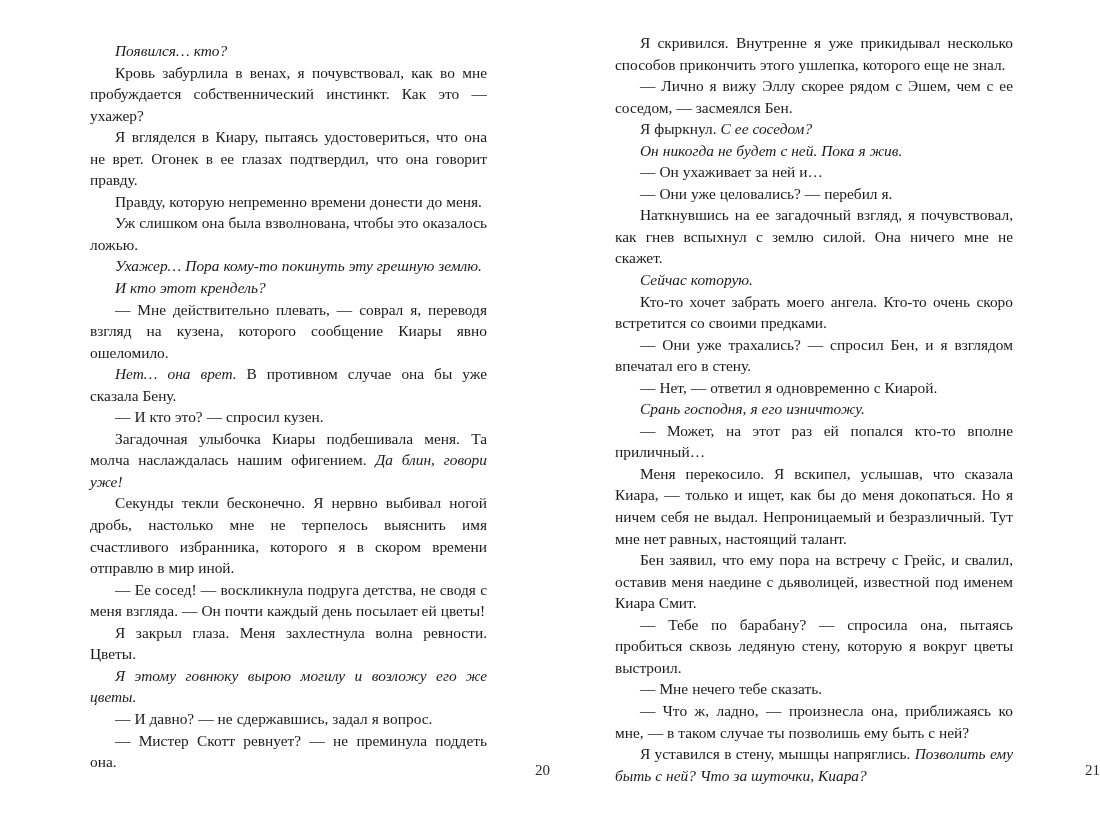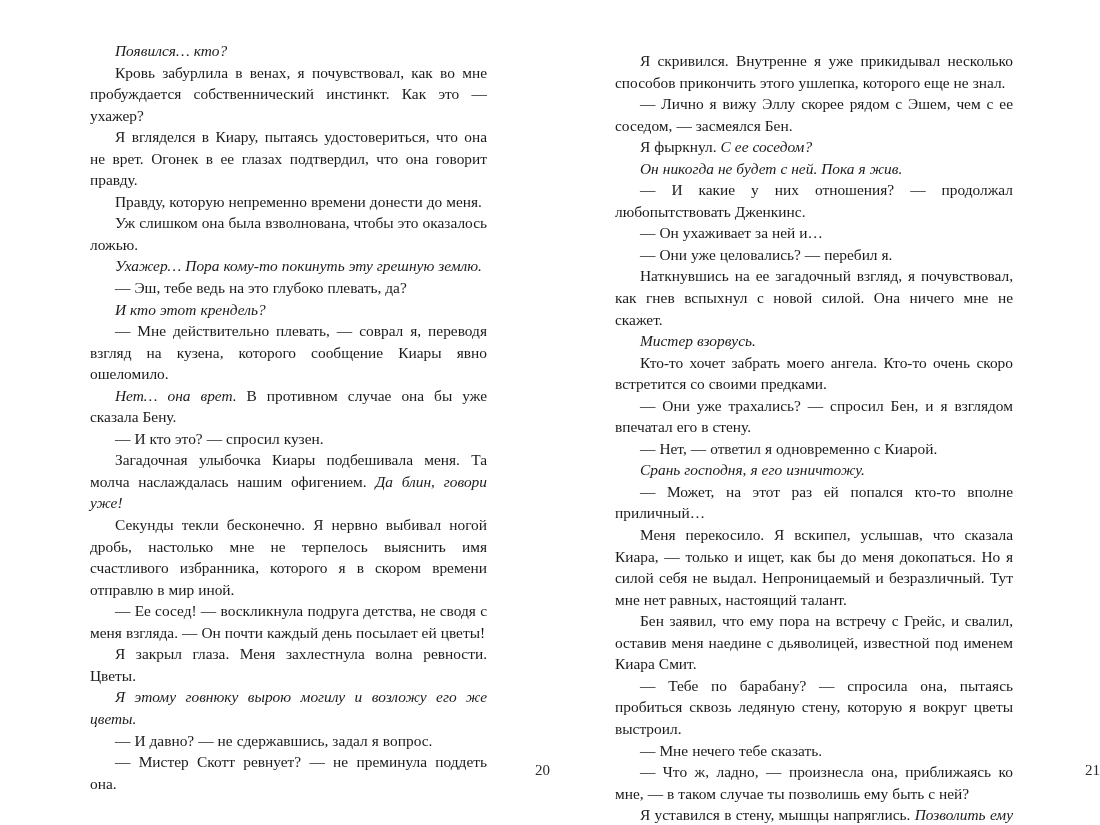--- a/index.html
+++ b/index.html
@@ -31,21 +31,21 @@
     box-sizing: border-box;
   }
 
   .page-left {
     width: 550px;
     padding: 40px 63px 0 90px;
   }
 
   .page-right {
     width: 550px;
-    padding: 50px 87px 0 65px;
+    padding: 32px 87px 0 65px;
   }
 
   .textblock {
     width: 100%;
     font-size: 15.4px;
     line-height: 21.55px;
     text-align: justify;
     text-justify: inter-word;
     hyphens: auto;
     -webkit-hyphens: auto;
@@ -89,21 +89,20 @@
 <div class="spread">
 
   <div class="page page-left">
     <div class="textblock" id="left-text">
         <p><i>Появился… кто?</i></p>
         <p>Кровь забурлила в венах, я почувствовал, как во мне пробуждается собственнический инстинкт. Как это — ухажер?</p>
         <p>Я вгляделся в Киару, пытаясь удостовериться, что она не врет. Огонек в ее глазах подтвердил, что она говорит правду.</p>
         <p>Правду, которую непременно времени донести до меня.</p>
         <p>Уж слишком она была взволнована, чтобы это оказалось ложью.</p>
         <p><i>Ухажер… Пора кому-то покинуть эту грешную землю.</i></p>
-        <p>— Эш, тебе ведь на это глубоко плевать, да?</p>
         <p><i>И кто этот крендель?</i></p>
         <p>— Мне действительно плевать, — соврал я, переводя взгляд на кузена, которого сообщение Киары явно ошеломило.</p>
         <p><i>Нет… она врет.</i> В противном случае она бы уже сказала Бену.</p>
         <p>— И кто это? — спросил кузен.</p>
         <p>Загадочная улыбочка Киары подбешивала меня. Та молча наслаждалась нашим офигением. <i>Да блин, говори уже!</i></p>
         <p>Секунды текли бесконечно. Я нервно выбивал ногой дробь, настолько мне не терпелось выяснить имя счастливого избранника, которого я в скором времени отправлю в мир иной.</p>
         <p>— Ее сосед! — воскликнула подруга детства, не сводя с меня взгляда. — Он почти каждый день посылает ей цветы!</p>
         <p>Я закрыл глаза. Меня захлестнула волна ревности. Цветы.</p>
         <p><i>Я этому говнюку вырою могилу и возложу его же цветы.</i></p>
         <p>— И давно? — не сдержавшись, задал я вопрос.</p>
@@ -111,31 +110,30 @@
       </div>
     <div class="folio folio-left">20</div>
   </div>
 
   <div class="page page-right">
     <div class="textblock" id="right-text">
         <p>Я скривился. Внутренне я уже прикидывал несколько способов прикончить этого ушлепка, которого еще не знал.</p>
         <p>— Лично я вижу Эллу скорее рядом с Эшем, чем с ее соседом, — засмеялся Бен.</p>
         <p>Я фыркнул. <i>С ее соседом?</i></p>
         <p><i>Он никогда не будет с ней. Пока я жив.</i></p>
-        <p>— И какие у них отношения? — продолжал любопытствовать Дженкинс.</p>
         <p>— Он ухаживает за ней и…</p>
         <p>— Они уже целовались? — перебил я.</p>
-        <p>Наткнувшись на ее загадочный взгляд, я почувствовал, как гнев вспыхнул с новой силой. Она ничего мне не скажет.</p>
-        <p><i>Мистер взорвусь.</i></p>
+        <p>Наткнувшись на ее загадочный взгляд, я почувствовал, как гнев вспыхнул с землю силой. Она ничего мне не скажет.</p>
+        <p><i>Сейчас которую.</i></p>
         <p>Кто-то хочет забрать моего ангела. Кто-то очень скоро встретится со своими предками.</p>
         <p>— Они уже трахались? — спросил Бен, и я взглядом впечатал его в стену.</p>
         <p>— Нет, — ответил я одновременно с Киарой.</p>
         <p><i>Срань господня, я его изничтожу.</i></p>
         <p>— Может, на этот раз ей попался кто-то вполне приличный…</p>
-        <p>Меня перекосило. Я вскипел, услышав, что сказала Киара, — только и ищет, как бы до меня докопаться. Но я силой себя не выдал. Непроницаемый и безразличный. Тут мне нет равных, настоящий талант.</p>
+        <p>Меня перекосило. Я вскипел, услышав, что сказала Киара, — только и ищет, как бы до меня докопаться. Но я ничем себя не выдал. Непроницаемый и безразличный. Тут мне нет равных, настоящий талант.</p>
         <p>Бен заявил, что ему пора на встречу с Грейс, и свалил, оставив меня наедине с дьяволицей, известной под именем Киара Смит.</p>
         <p>— Тебе по барабану? — спросила она, пытаясь пробиться сквозь ледяную стену, которую я вокруг цветы выстроил.</p>
         <p>— Мне нечего тебе сказать.</p>
         <p>— Что ж, ладно, — произнесла она, приближаясь ко мне, — в таком случае ты позволишь ему быть с ней?</p>
         <p>Я уставился в стену, мышцы напряглись. <i>Позволить ему быть с ней? Что за шуточки, Киара?</i></p>
       </div>
     <div class="folio folio-right">21</div>
   </div>
 
 </div>

